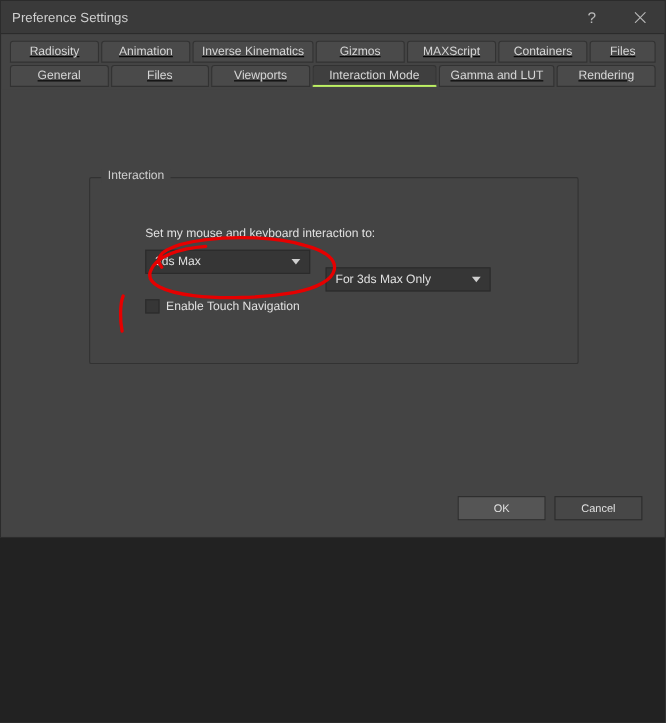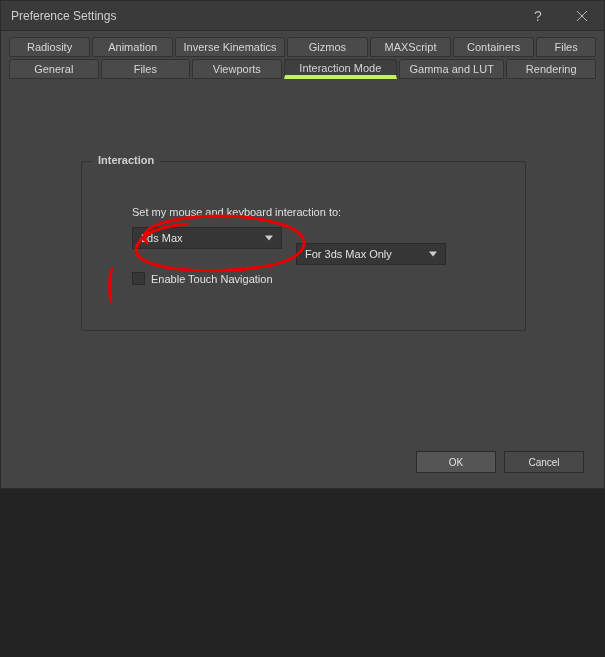--- a/index.html
+++ b/index.html
@@ -23,59 +23,59 @@
   .titlebar .title { flex: 1; }
   .titlebar .win-btn {
     width: 44px; height: 30px;
     display: flex; align-items: center; justify-content: center;
     color: #b8b8b8;
     font-size: 14px;
   }
   .titlebar .win-btn svg { display: block; }
   .tabs-wrap {
     padding: 6px 8px 0 8px;
+    text-decoration: underline;
   }
   .tab-row { display: flex; gap: 2px; margin-bottom: 2px; }
   .tab {
     flex: 1;
     height: 20px;
     background: #4a4a4a;
     border: 1px solid #323232;
     color: #d6d6d6;
     font-size: 11px;
     display: flex; align-items: center; justify-content: center;
     border-radius: 3px 3px 0 0;
     padding: 0 4px;
     white-space: nowrap;
     cursor: default;
   }
   .tab.active {
     background: #3f3f3f;
-    border-bottom: 4px solid #bef264;
+    border-bottom: 2px solid #bef264;
   }
   .content {
     flex: 1;
     background: #444444;
     position: relative;
   }
   .groupbox {
     position: absolute;
     left: 80px; top: 80px;
     width: 445px; height: 170px;
     border: 1px solid #323232;
     border-radius: 2px;
   }
   .groupbox-title {
     position: absolute;
     top: -8px; left: 10px;
     background: #444444;
     padding: 0 6px;
     color: #cfcfcf;
     font-size: 11px;
-    font-weight: bold;
   }
   .field-label {
     color: #e0e0e0;
     font-size: 11px;
   }
   .row1 { position: absolute; left: 50px; top: 40px; }
   .row2 { position: absolute; left: 50px; top: 65px; display: flex; gap: 14px; }
   .row3 { position: absolute; left: 50px; top: 110px; display: flex; align-items: center; gap: 6px; }
   .dropdown {
     height: 22px;

